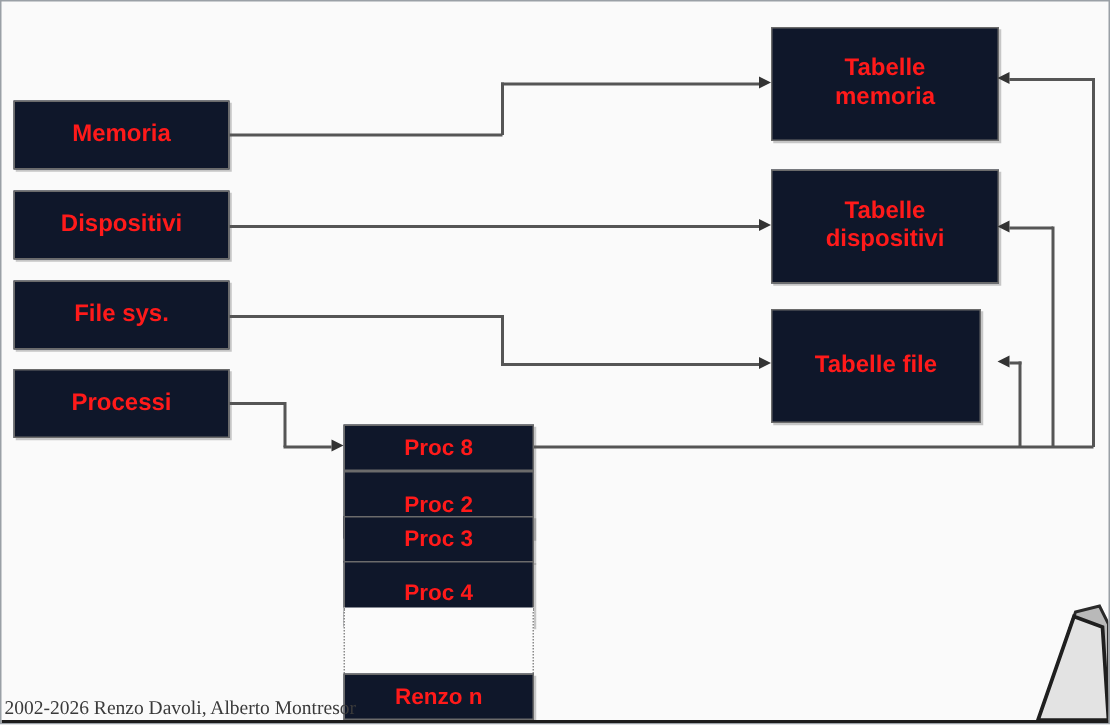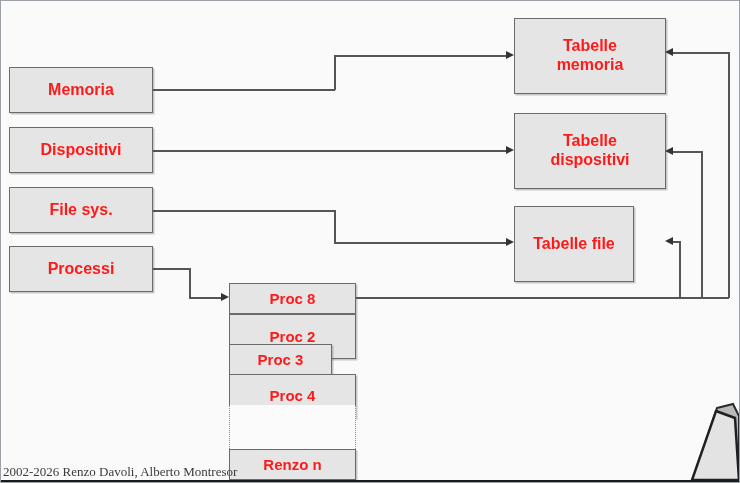--- a/index.html
+++ b/index.html
@@ -17,21 +17,21 @@
     background: #fafafa;
     border: 1px solid #9aa0a6;
     box-sizing: border-box;
     overflow: hidden;
   }
 
   
   .nbox {
     position: absolute;
     box-sizing: border-box;
-    background: #e5e5e5;
+    background: #0f172a;
     border: 1px solid #6b6b6b;
     color: #ff1a1a;
     font-weight: bold;
     display: flex;
     align-items: center;
     justify-content: center;
     text-align: center;
     line-height: 1.18;
     box-shadow: 1.5px 1.5px 0 rgba(80,80,80,0.30);
   }
@@ -126,31 +126,31 @@
   <div class="nbox right-box" style="left:513px; top:17px;  width:152px; height:76px; flex-direction:column;">
     <span>Tabelle</span>
     <span>memoria</span>
   </div>
 
   <div class="nbox right-box" style="left:513px; top:112px; width:152px; height:76px; flex-direction:column;">
     <span>Tabelle</span>
     <span>dispositivi</span>
   </div>
 
-  <div class="nbox right-box" style="left:513px; top:205px; width:120px; height:76px;text-align:right;">
+  <div class="nbox right-box" style="left:513px; top:205px; width:140px; height:76px;text-align:right;">
     <span>Tabelle file</span>
   </div>
 
   <div class="nbox proc-box" style="left:228px; top:282px; width:127px; height:31px;">
     <span>Proc 8</span>
   </div>
   <div class="nbox proc-box" style="left:228px; top:313px; width:127px; height:45px;">
     <span>Proc 2</span>
   </div>
-  <div class="nbox proc-box" style="left:228px; top:343px; width:103px; height:31px;">
+  <div class="nbox proc-box" style="left:228px; top:343px; width:127px; height:31px;">
     <span>Proc 3</span>
   </div>
   <div class="nbox proc-box" style="left:228px; top:373px; width:127px; height:44px;">
     <span>Proc 4</span>
   </div>
 
   <div class="proc-gap" style="left:228px; top:404px; width:127px; height:44px;">
     <span></span>
   </div>
 

